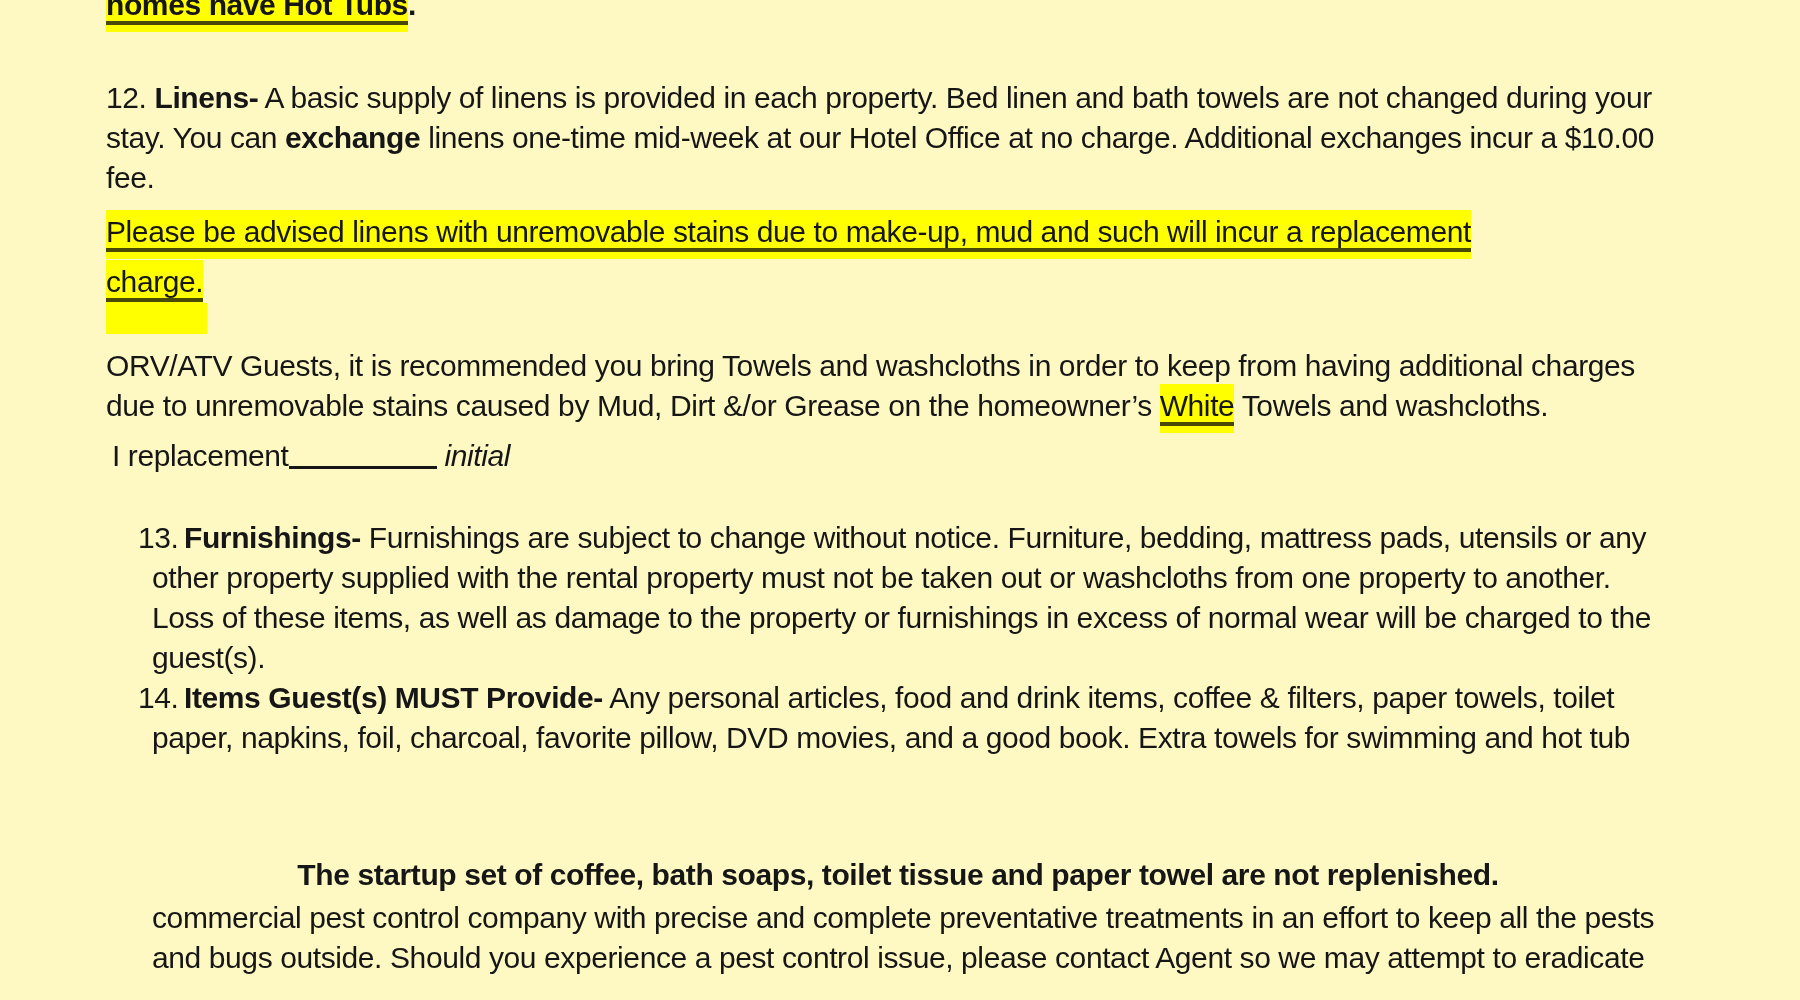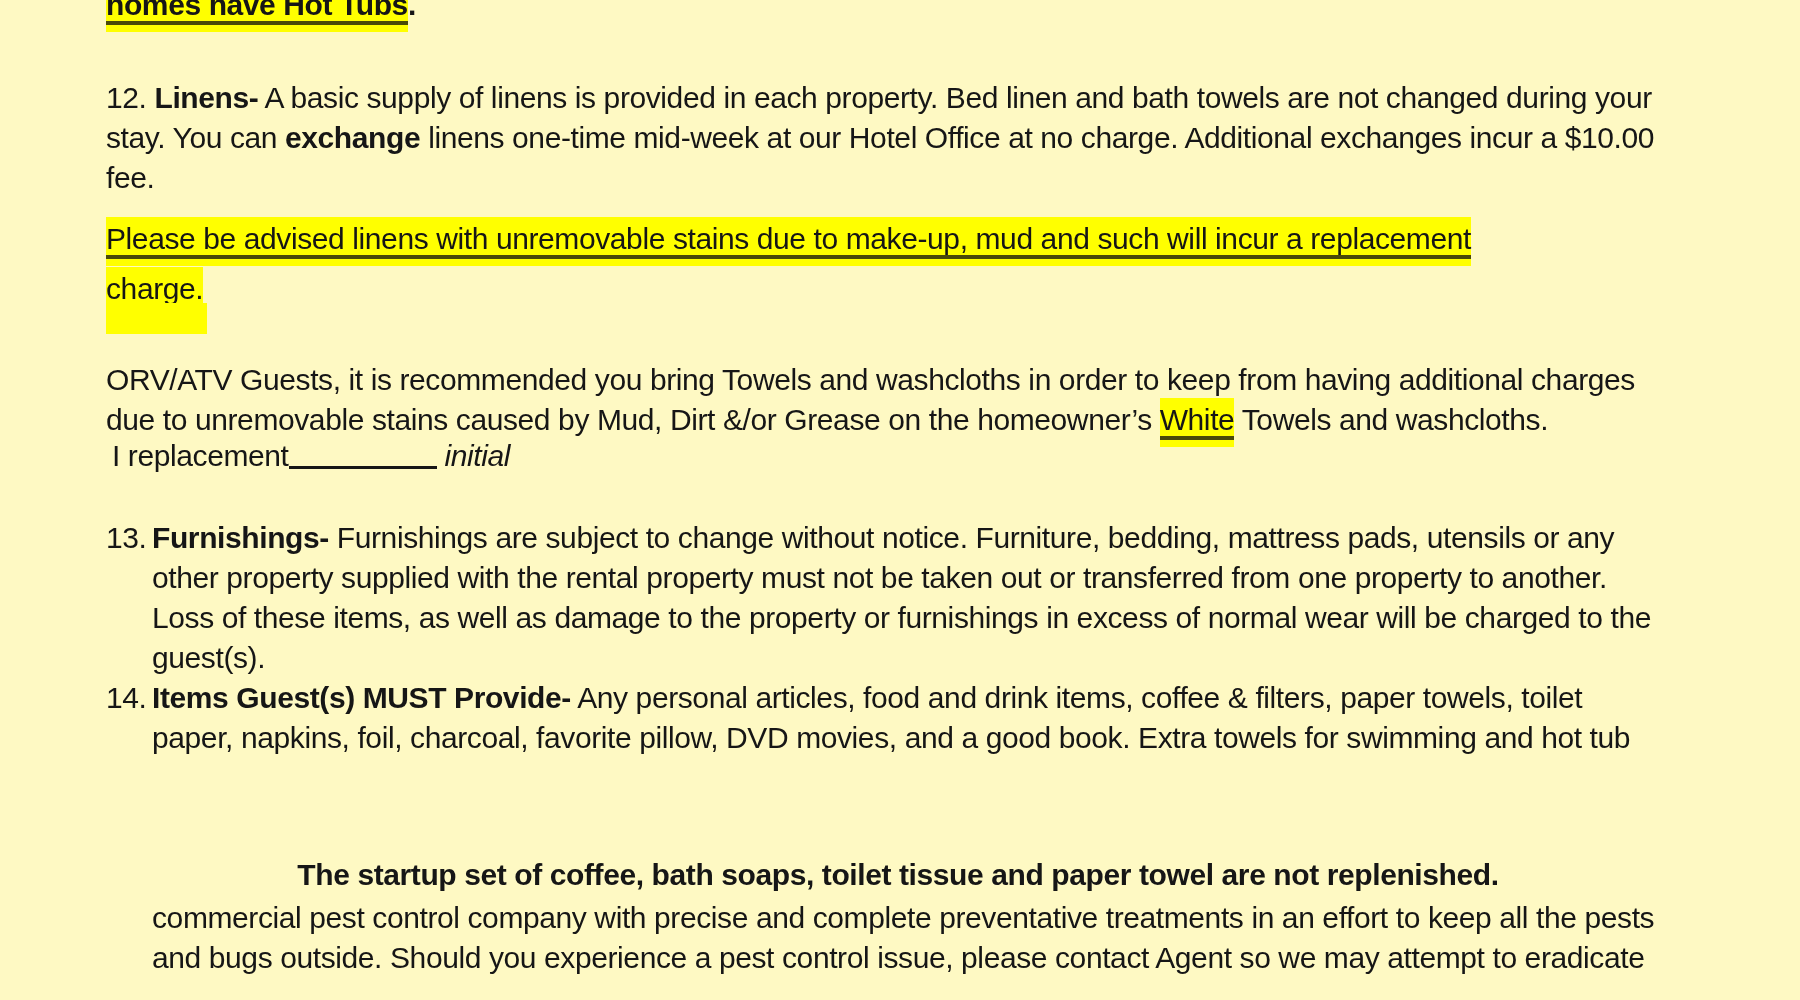--- a/index.html
+++ b/index.html
@@ -17,21 +17,21 @@
   .b{font-weight:bold;}
   .i{font-style:italic;}
   
   .hlu{
     background:#ffff00;
     border-bottom:4px solid #4a4a08;
     box-shadow:0 7px 0 #ffff00;
     padding-top:5px;
   }
   .hl-line{height:50px;}
-  .num{display:inline-block;width:46px;}
+  .num{display:inline-block;width:46px;margin-left:32px;}
   .cont{padding-left:46px;}
   .cutline{top:-15px;}
   .blank-line{
     display:inline-block;width:148px;height:1em;
     border-bottom:3px solid #161616;vertical-align:baseline;
     margin-bottom:-3px;
   }
   #hl-rest{position:absolute;left:106px;top:303px;width:101px;height:31px;background:#ffff00;}
   #startup{text-align:center;font-weight:bold;}
 </style>
@@ -43,38 +43,38 @@
   <div class="blk cutline">
     <div class="ln"><span class="b hlu">homes have Hot Tubs</span><span class="b">.</span></div>
   </div>
 
   <div class="blk" style="top:78px;">
     <div class="ln"><span>12. </span><span class="b">Linens-</span><span> A basic supply of linens is provided in each property. Bed linen and bath towels are not changed during your</span></div>
     <div class="ln"><span>stay. You can </span><span class="b">exchange</span><span> linens one-time mid-week at our Hotel Office at no charge. Additional exchanges incur a $10.00</span></div>
     <div class="ln"><span>fee.</span></div>
   </div>
 
-  <div class="blk" style="top:219px;">
+  <div class="blk" style="top:212px;">
     <div class="ln hl-line"><span class="hlu">Please be advised linens with unremovable stains due to make-up, mud and such will incur a replacement</span></div>
     <div class="ln hl-line"><span class="hlu">charge.</span></div>
   </div>
   <div id="hl-rest"></div>
 
-  <div class="blk" style="top:360px;">
+  <div class="blk" style="top:346px;">
     <div class="ln"><span>ORV/ATV Guests, it is recommended you bring Towels and washcloths in order to keep from having additional charges</span></div>
     <div class="ln"><span>due to unremovable stains caused by Mud, Dirt &amp;/or Grease on the homeowner’s </span><span class="hlu">White</span><span> Towels and washcloths.</span></div>
   </div>
 
   <div class="blk" style="top:436px;padding-left:6px;">
     <div class="ln"><span>I replacement</span><span class="blank-line"></span><span>&nbsp;</span><span class="i">initial</span></div>
   </div>
 
   <div class="blk" style="top:518px;">
     <div class="ln"><span class="num">13.</span><span class="b">Furnishings-</span><span> Furnishings are subject to change without notice. Furniture, bedding, mattress pads, utensils or any</span></div>
-    <div class="ln cont"><span>other property supplied with the rental property must not be taken out or transferred from one property to another.</span></div>
+    <div class="ln cont"><span>other property supplied with the rental property must not be taken out or washcloths from one property to another.</span></div>
     <div class="ln cont"><span>Loss of these items, as well as damage to the property or furnishings in excess of normal wear will be charged to the</span></div>
     <div class="ln cont"><span>guest(s).</span></div>
   </div>
 
   <div class="blk" style="top:678px;">
     <div class="ln"><span class="num">14.</span><span class="b">Items Guest(s) MUST Provide-</span><span> Any personal articles, food and drink items, coffee &amp; filters, paper towels, toilet</span></div>
     <div class="ln cont"><span>paper, napkins, foil, charcoal, favorite pillow, DVD movies, and a good book. Extra towels for swimming and hot tub</span></div>
   </div>
 
   <div id="startup" class="blk" style="top:855px;">

